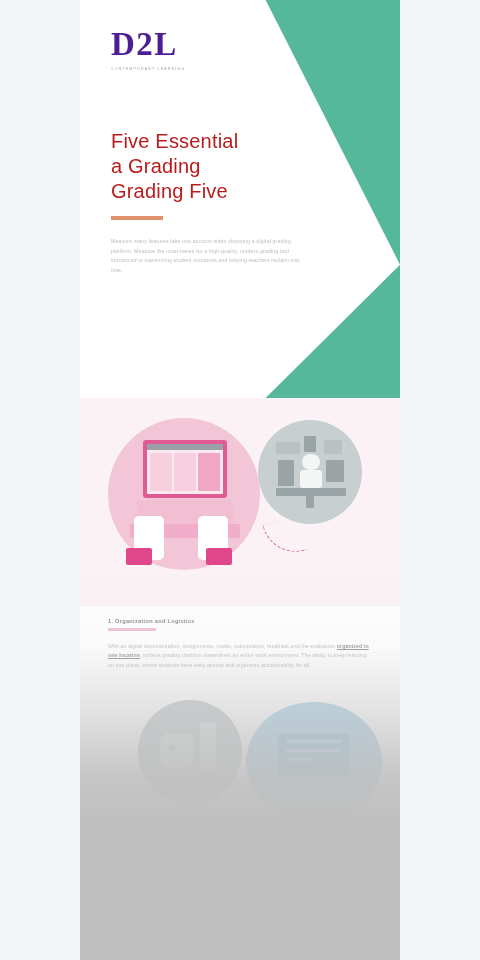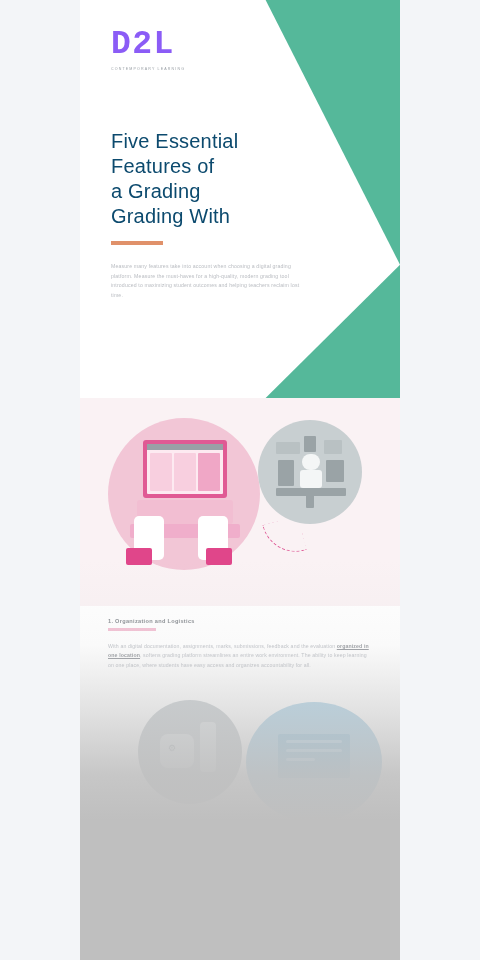--- a/index.html
+++ b/index.html
@@ -55,45 +55,45 @@
     inset: 0;
     padding: 28px 0 0 31px;
     box-sizing: border-box;
   }
 
   
   .logo-block {
     width: 150px;
   }
   .logo-mark {
-    font-family: Liberation Mono, monospace;
+    font-family: Liberation Serif, serif;
     font-size: 33px;
     font-weight: 700;
     letter-spacing: 1.5px;
-    color: #8b5cf6;
+    color: #4c1d95;
     line-height: 1;
     display: block;
   }
   .logo-tagline {
     display: block;
     margin-top: 6px;
     font-size: 3.6px;
     letter-spacing: 1.15px;
     color: #9aa0a6;
     text-transform: uppercase;
     white-space: nowrap;
   }
 
   
   .hero-title {
     margin-top: 58px;
     font-size: 20px;
     line-height: 25px;
     font-weight: 400;
-    color: #0c4a6e;
+    color: #b91c1c;
     letter-spacing: 0.2px;
     width: 185px;
   }
   .hero-title span { display: block; }
   .title-rule {
     margin-top: 12px;
     width: 52px;
     height: 4px;
     background: #e0916a;
   }
@@ -280,23 +280,22 @@
     <div class="hero-white"></div>
 
     <div class="hero-inner">
       <div class="logo-block">
         <span class="logo-mark">D2L</span>
         <span class="logo-tagline">CONTEMPORARY LEARNING</span>
       </div>
 
       <div class="hero-title">
         <span>Five Essential</span>
-        <span>Features of</span>
         <span>a Grading</span>
-        <span>Grading With</span>
+        <span>Grading Five</span>
       </div>
 
       <div class="title-rule"></div>
 
       <p class="hero-body">Measure many features take into account when choosing a digital grading platform. Measure the must-haves for a high-quality, modern grading tool introduced to maximizing student outcomes and helping teachers reclaim lost time.</p>
     </div>
   </div>
 
   <div class="illus-band">
     <div class="circle-pink"></div>

